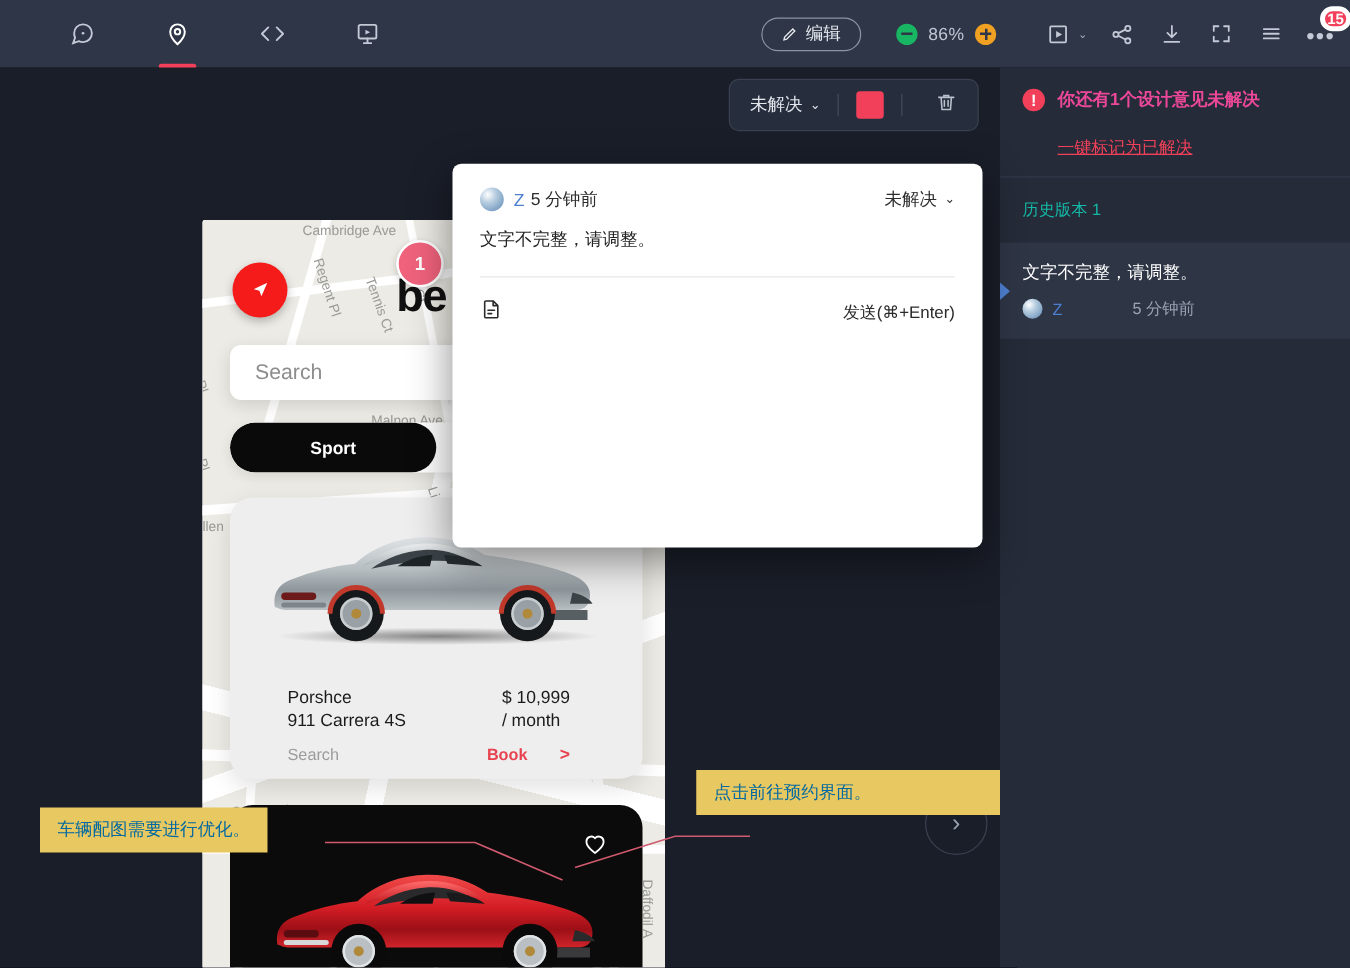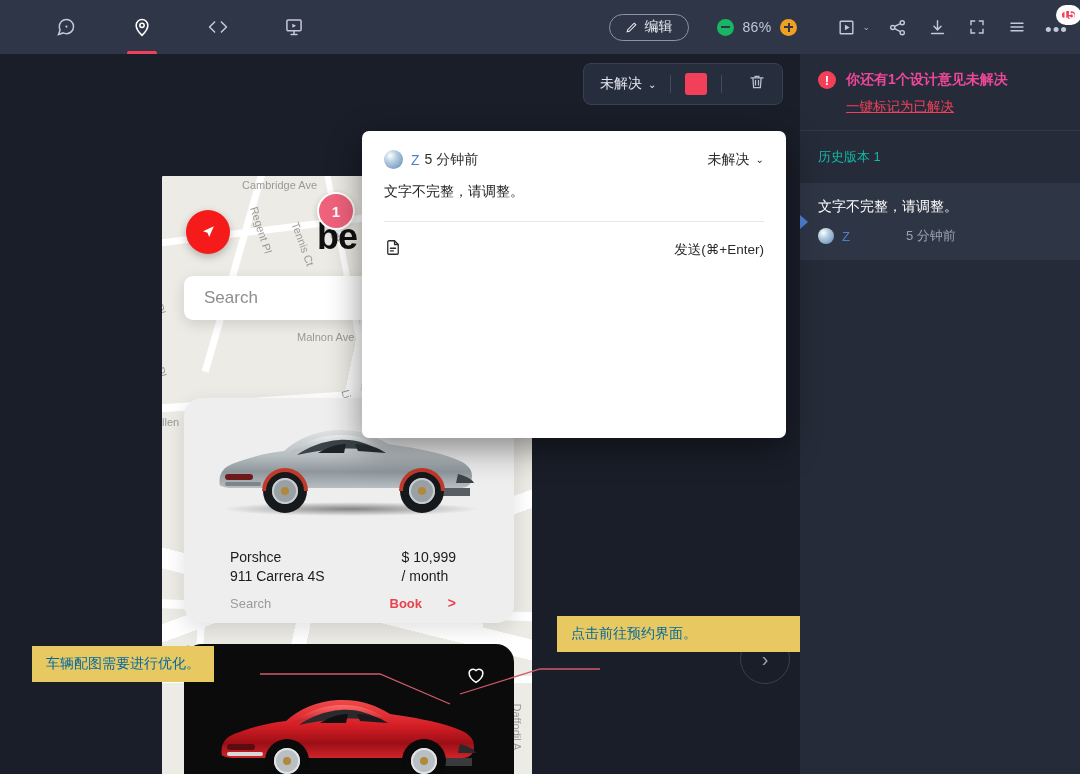--- a/index.html
+++ b/index.html
@@ -49,21 +49,21 @@
   .tb-act {
     width: 26px; height: 26px; display:flex; align-items:center; justify-content:center;
     color: #c3c9d6; cursor: pointer; margin-left: 14px;
   }
   .caret { font-size: 9px; color: #aeb5c4; margin-left: 3px; cursor:pointer; }
   .badge-wrap { position: relative; width: 26px; height: 26px; margin-left: 14px; cursor:pointer; }
   .badge {
     position: absolute; top: -9px; right: -11px; min-width: 25px; height: 20px;
     background: #f3405a; color: #fff; border-radius: 10px; font-size: 12px;
     display: flex; align-items: center; justify-content: center; font-weight: 600;
-    border: 6px solid #ffffff;
+    border: 4px solid #ffffff;
   }
   .dots { color:#c3c9d6; font-size: 19px; line-height: 10px; letter-spacing:1px; }
 
   
   .canvas {
     position: absolute; top: 54px; left: 0; width: 800px; height: 720px;
     background: #1a1e29; overflow: hidden;
   }
   .artboard {
     position: absolute; left: 162px; top: 122px; width: 370px; height: 600px;
@@ -189,21 +189,21 @@
   .rp-alert { padding:16px 18px 14px 18px; }
   .rp-alert-row { display:flex; align-items:flex-start; gap:10px; }
   .rp-ic-warn {
     width:18px; height:18px; border-radius:50%; background:#f3405a; color:#fff;
     font-size:13px; font-weight:700; display:flex; align-items:center; justify-content:center;
     flex:none; margin-top:1px;
   }
   .rp-alert-txt { color:#ec4899; font-size:14px; font-weight:600; line-height:18px; }
   .rp-resolve {
     color:#f3405a; font-size:13.5px; text-decoration:underline; margin-left:28px;
-    margin-top:9px; display:inline-block; cursor:pointer;
+    margin-top:20px; display:inline-block; cursor:pointer;
   }
   .rp-div { height:1px; background:#31384a; }
   .rp-ver { color:#14b8a6; font-size:13px; padding:17px 18px; }
   .rp-item {
     background:#2e3545; padding:13px 18px 15px 18px; position:relative; cursor:pointer;
   }
   .rp-item::before {
     content:""; position:absolute; left:0; top:50%; transform:translateY(-50%);
     border-top:7px solid transparent; border-bottom:7px solid transparent;
     border-left:8px solid #4d7fd1;
@@ -348,20 +348,24 @@
       <div class="loc-btn">
         <svg width="20" height="20" viewBox="0 0 24 24" fill="#fff">
           <path d="M19 5L6 11.2l5.4 1.6L13.4 18z"></path>
         </svg>
       </div>
 
       <div class="pink-badge">1</div>
 
       <div class="search-box">Search</div>
 
+      <div class="seg">
+        <div class="seg-item on">Sport</div>
+        <div class="seg-item">Automatic</div>
+      </div>
 
       <div class="car-card">
         <svg class="car-img" viewBox="0 0 300 105">
           <defs>
             <linearGradient id="sil" x1="0" y1="0" x2="0" y2="1">
               <stop offset="0%" stop-color="#dfe3e5"></stop>
                 <stop offset="45%" stop-color="#b6bdc1"></stop>
               <stop offset="72%" stop-color="#8e979c"></stop>
                 <stop offset="100%" stop-color="#b8bec2"></stop>
             </linearGradient>

